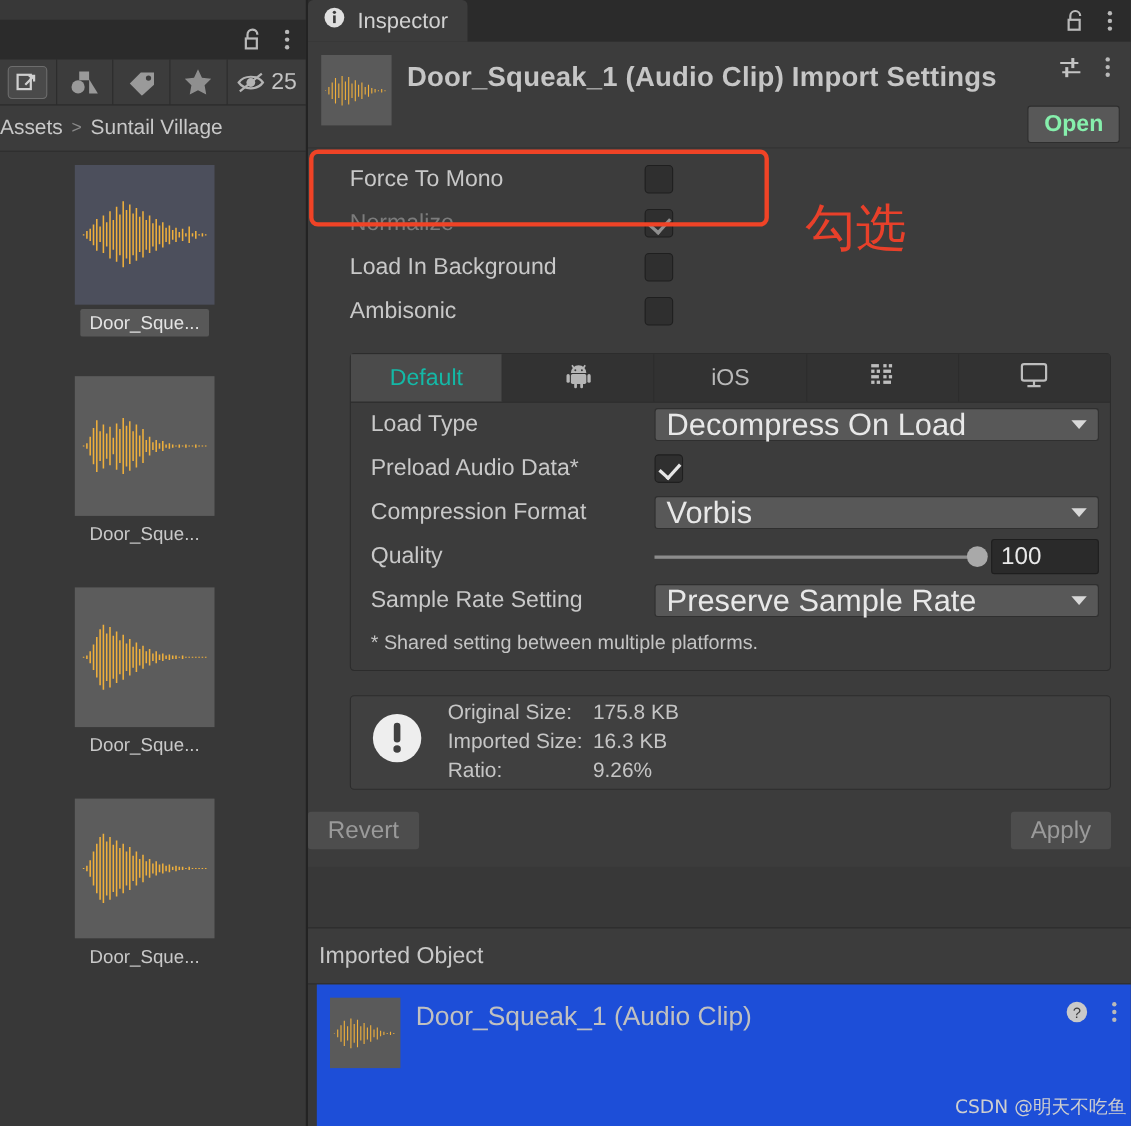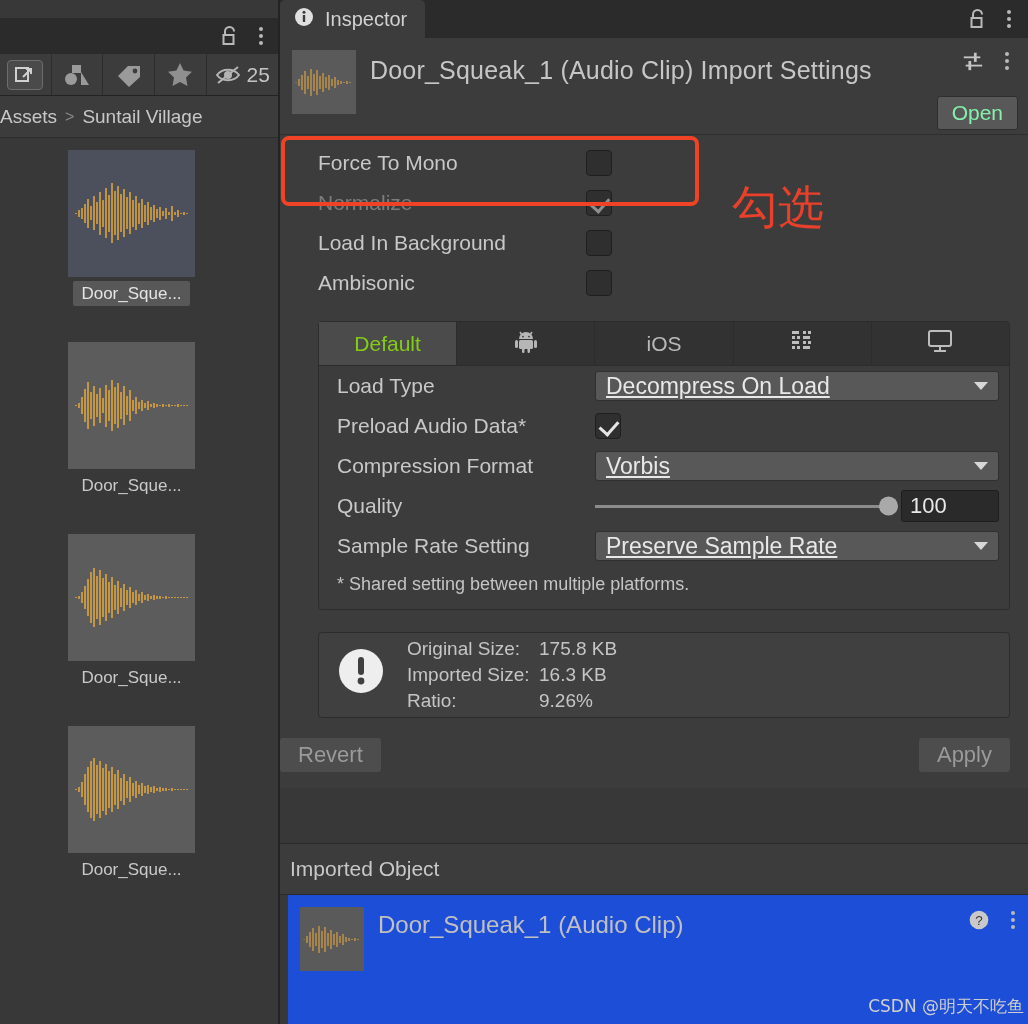--- a/index.html
+++ b/index.html
@@ -85,20 +85,21 @@
     color: #d2d2d2; font-size: 20px; cursor: pointer;
   }
   .insp-tabbar .right-icons {
     position: absolute; right: 8px; top: 0; height: 38px;
     display: flex; align-items: center; gap: 10px;
   }
 
   .insp-header {
     height: 96px; background: #3c3c3c; position: relative; padding: 12px 0 0 12px;
     display: flex;
+    font-weight: bold;
   }
   .hdr-thumb {
     width: 64px; height: 64px; background: #5a5a5a; position: relative; overflow: hidden; flex: none;
   }
   .hdr-title {
     margin-left: 14px; margin-top: 6px; color: #c6c6c6; font-size: 25px;
     letter-spacing: 0.2px;
   }
   .hdr-icons {
     position: absolute; right: 10px; top: 12px; display: flex; align-items: center; gap: 12px;
@@ -140,28 +141,28 @@
 
   
   .plat-wrap { margin: 18px 18px 0 38px; border: 1px solid #2c2c2c; border-radius: 4px; background: #3c3c3c; }
   .plat-tabs { display: flex; height: 44px; background: #323232; border-bottom: 1px solid #2c2c2c; }
   .plat-tab {
     flex: 1; display: flex; align-items: center; justify-content: center;
     border-right: 1px solid #2c2c2c; color: #b9b9b9; font-size: 21px; cursor: pointer;
     background: #323232;
   }
   .plat-tab:last-child { border-right: none; }
-  .plat-tab.active { background: #4b4b4b; color: #84cc16; }
+  .plat-tab.active { background: #4b4b4b; color: #14b8a6; }
 
   .set-row { display: flex; align-items: center; height: 40px; padding: 0 10px 0 18px; }
   .set-label { color: #c8c8c8; font-size: 21px; width: 258px; flex: none; }
   .dropdown {
     flex: 1; height: 30px; background: #585858; border: 1px solid #2f2f2f; border-radius: 3px;
-    display: flex; align-items: center; padding: 0 10px; color: #e8e8e8; font-size: 23px;
-    position: relative; cursor: pointer; text-decoration: underline;
+    display: flex; align-items: center; padding: 0 10px; color: #e8e8e8; font-size: 28px;
+    position: relative; cursor: pointer;
   }
   .dropdown .caret {
     position: absolute; right: 10px; top: 50%; transform: translateY(-50%);
     width: 0; height: 0; border-left: 7px solid transparent; border-right: 7px solid transparent;
     border-top: 8px solid #d8d8d8;
   }
   .slider-wrap { flex: 1; display: flex; align-items: center; gap: 0; }
   .slider-track {
     flex: 1; height: 3px; background: #8c8c8c; position: relative; margin-right: 12px;
   }

